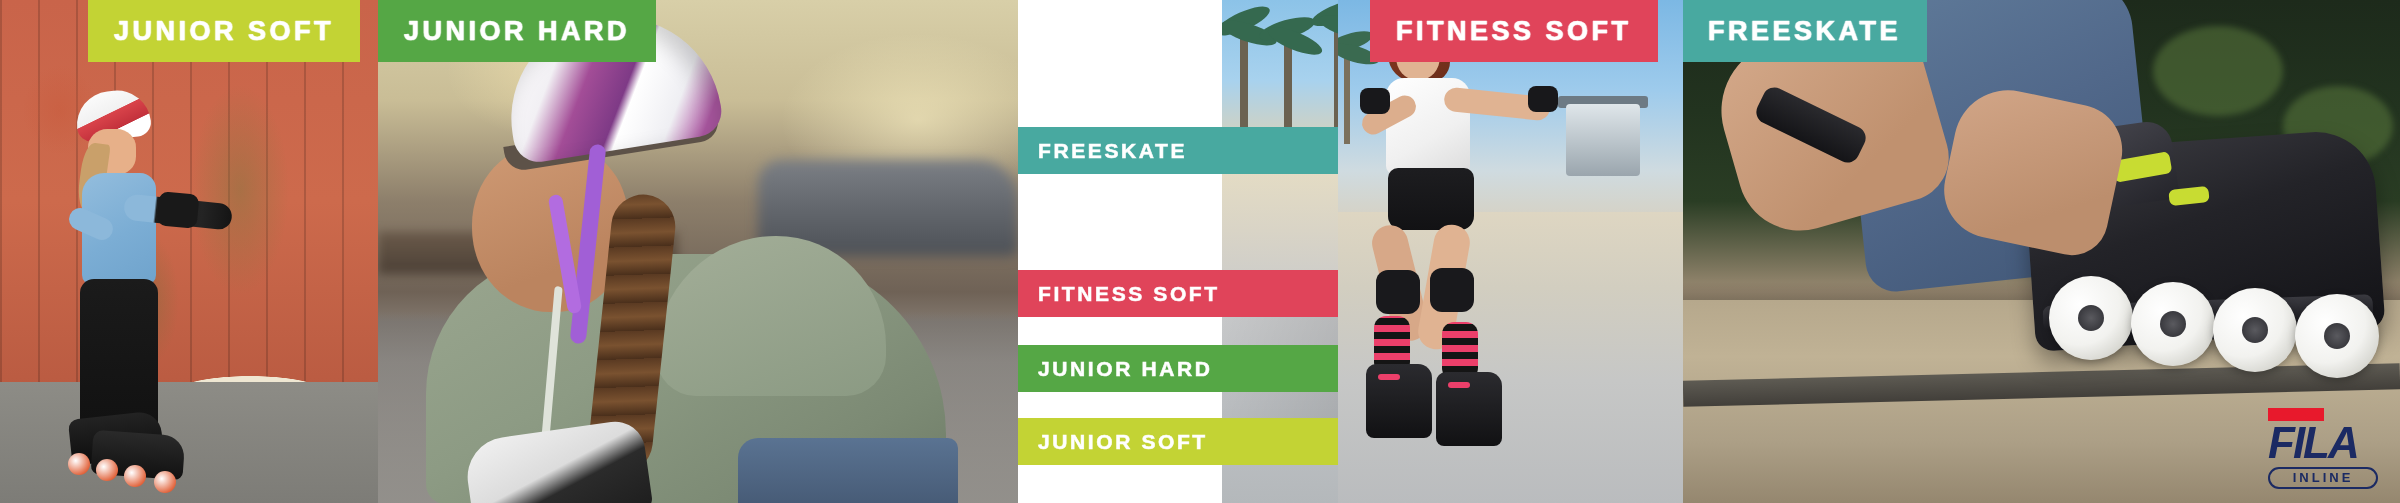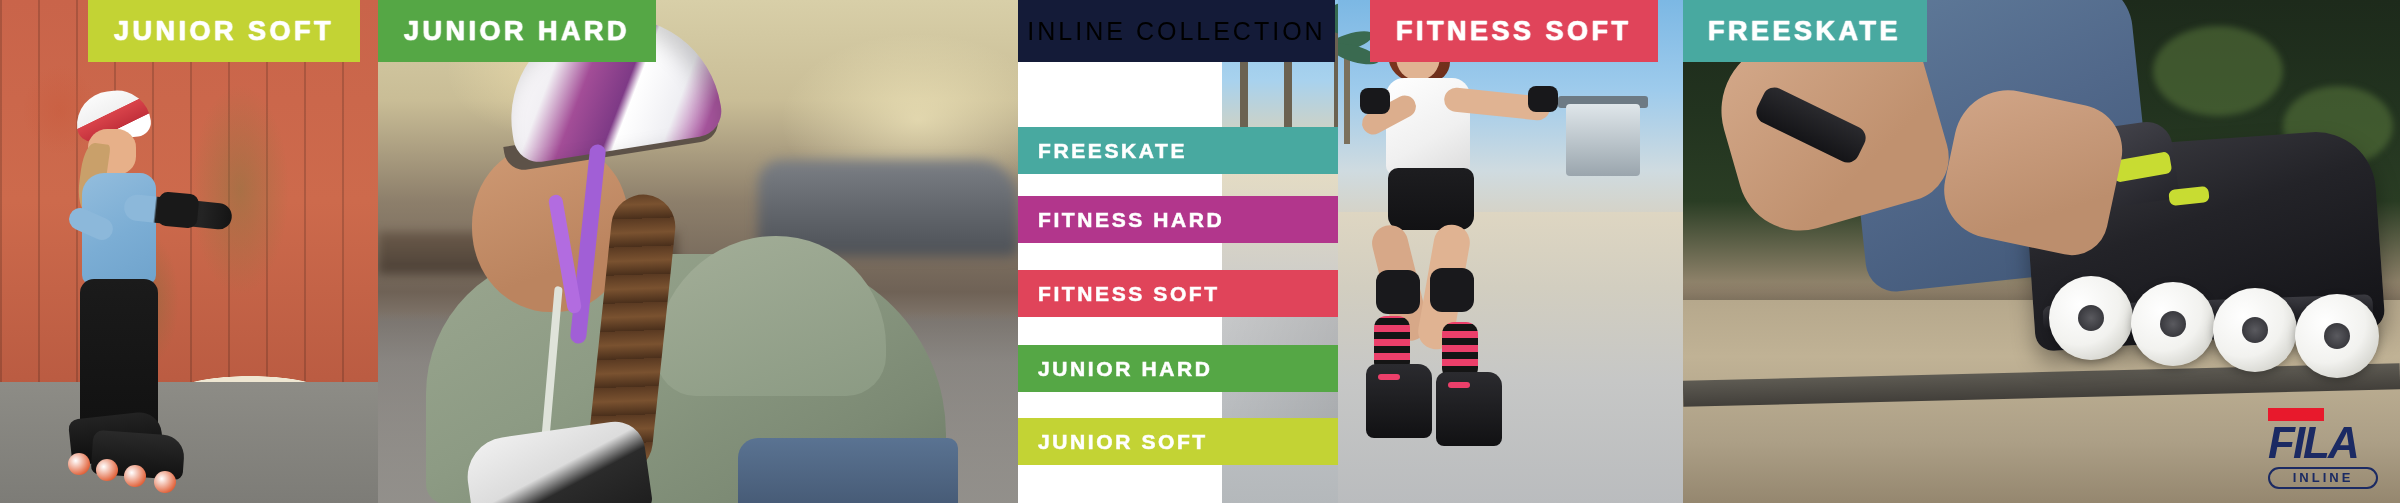--- a/index.html
+++ b/index.html
@@ -328,29 +328,23 @@
       <div class="p3-frond" style="left:96px;  top:18px; transform:rotate(16deg);"></div>
 
       <div class="p3-court"></div>
       <div class="p3-ground"></div>
       <div class="p3-shadow"></div>
 
     </div>
 
     <div class="coll-sheet"></div>
 
-    <div class="coll-head">
-      <span class="inner">INLINE COLLECTION</span>
-    </div>
 
     <div class="coll-bar" style="top:127px; background:#48a9a0;">
       <span class="inner">FREESKATE</span>
-    </div>
-    <div class="coll-bar" style="top:196px; background:#b2368c;">
-      <span class="inner">FITNESS HARD</span>
     </div>
     <div class="coll-bar" style="top:270px; background:#e0445a;">
       <span class="inner">FITNESS SOFT</span>
     </div>
     <div class="coll-bar" style="top:345px; background:#55a745;">
       <span class="inner">JUNIOR HARD</span>
     </div>
     <div class="coll-bar" style="top:418px; background:#c3d334;">
       <span class="inner">JUNIOR SOFT</span>
     </div>

